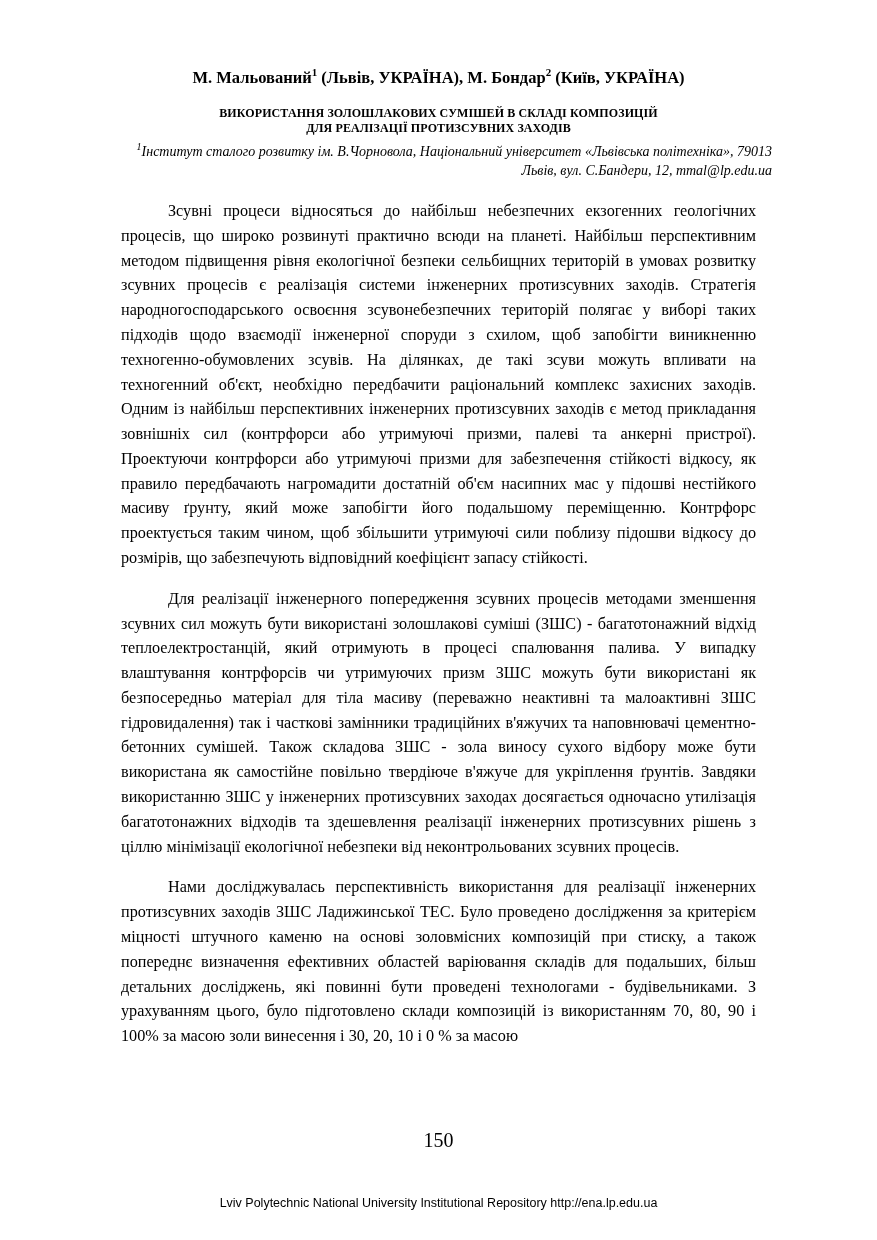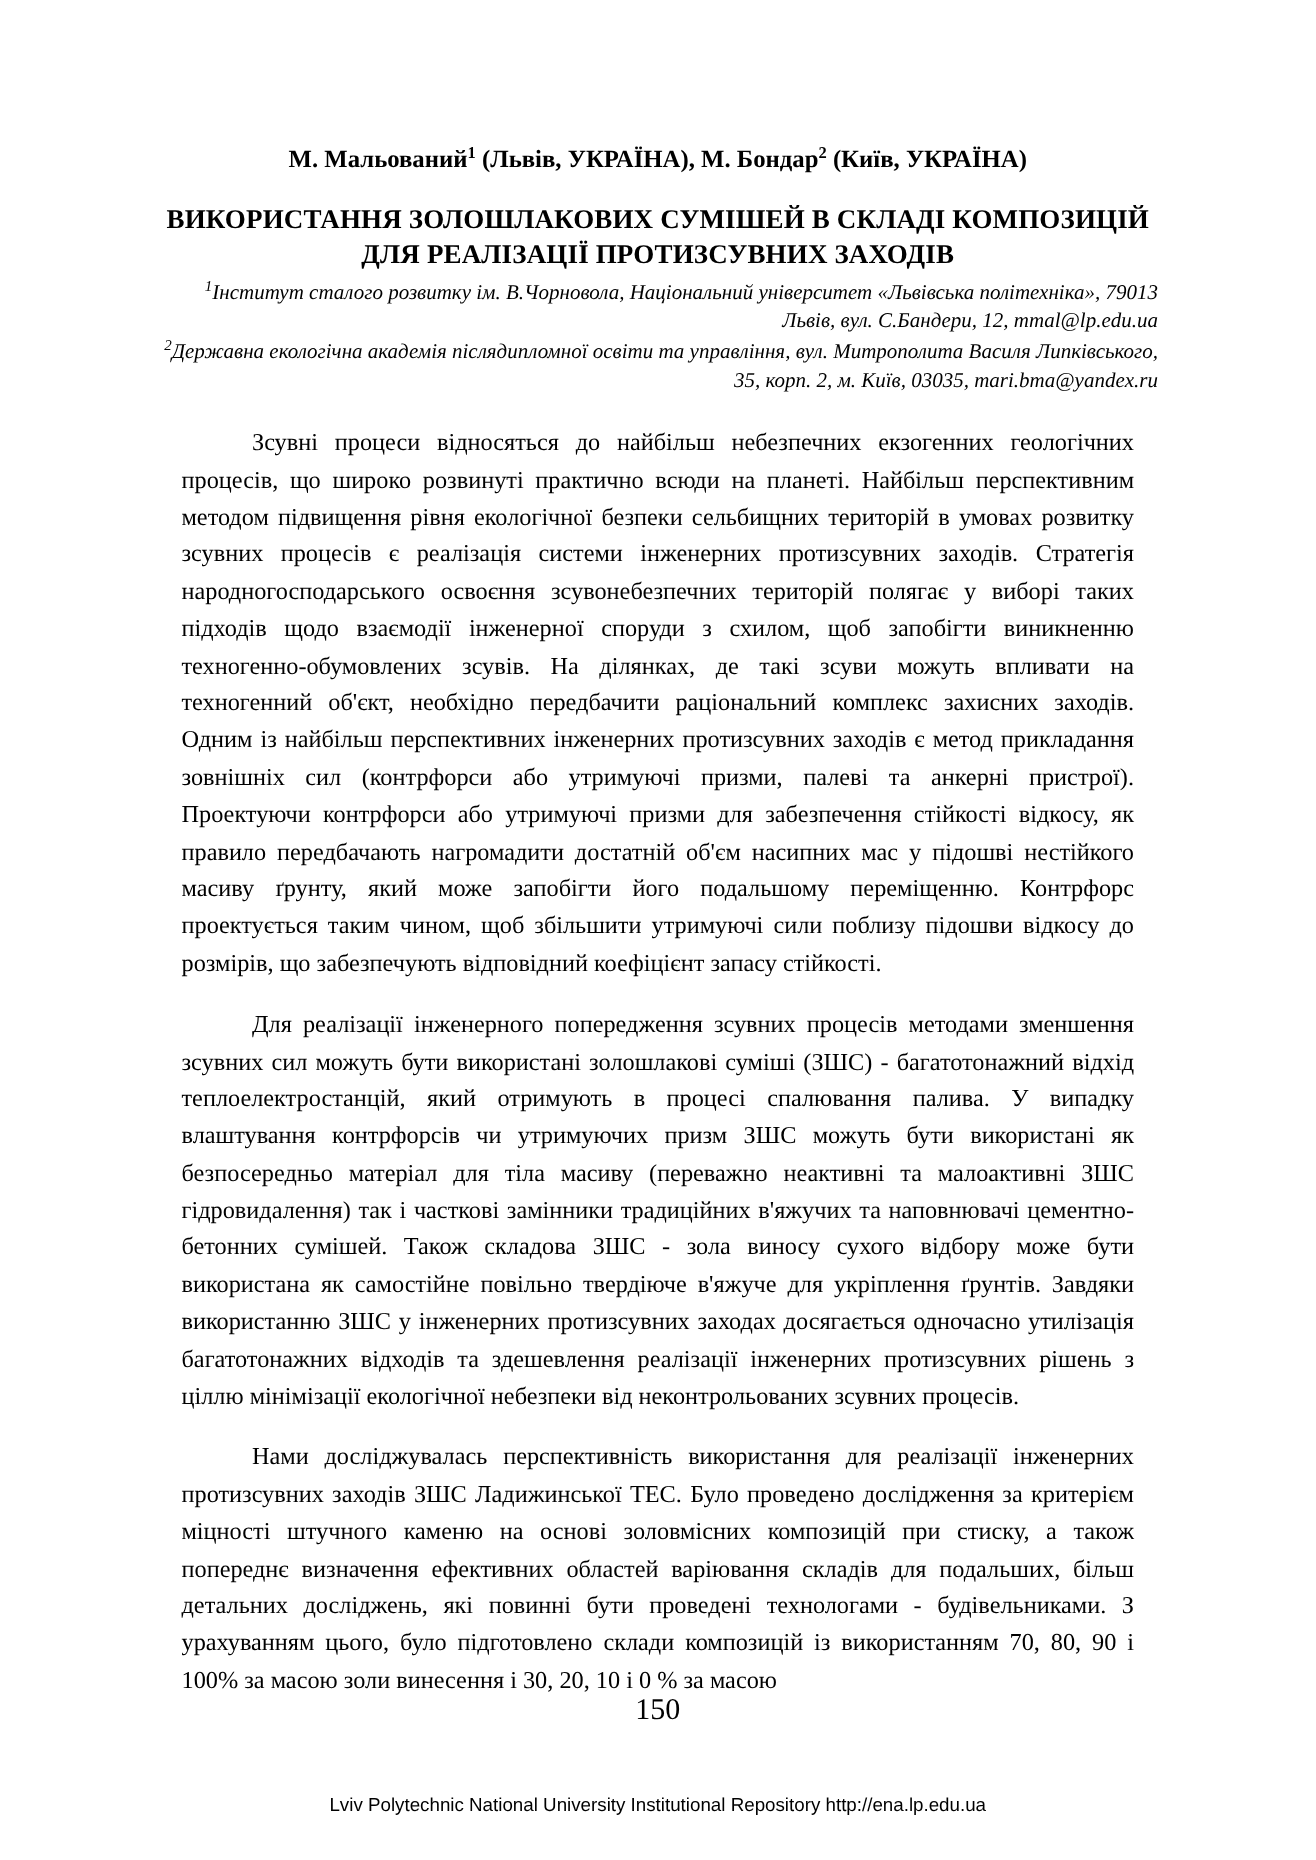--- a/index.html
+++ b/index.html
@@ -15,38 +15,38 @@
     position: relative;
     overflow: hidden;
   }
   .page {
     position: absolute;
     left: 0;
     top: 0;
     width: 877px;
     height: 1240px;
     box-sizing: border-box;
-    padding: 95px 105px 0 105px;
+    padding: 65px 105px 0 105px;
   }
   .authors {
     text-align: center;
     font-weight: bold;
     font-size: 16.5px;
     line-height: 1.35;
     margin: 0 0 17px 0;
   }
   .authors sup {
     font-size: 11px;
     vertical-align: super;
     font-weight: bold;
   }
   .title {
     text-align: center;
     font-weight: bold;
-    font-size: 18px;
+    font-size: 12px;
     line-height: 1.28;
     letter-spacing: 0.1px;
     margin: 0 0 3px 0;
   }
   .affiliation {
     text-align: right;
     font-style: italic;
     font-size: 14px;
     line-height: 1.32;
     margin: 0;
@@ -106,23 +106,20 @@
 
   <div class="title">
     <div>ВИКОРИСТАННЯ ЗОЛОШЛАКОВИХ СУМІШЕЙ В СКЛАДІ КОМПОЗИЦІЙ</div>
     <div>ДЛЯ РЕАЛІЗАЦІЇ ПРОТИЗСУВНИХ ЗАХОДІВ</div>
   </div>
 
   <div class="affiliation aff-block">
     <sup>1</sup><span>Інститут сталого розвитку ім. В.Чорновола, Національний університет «Львівська політехніка», 79013 Львів, вул. С.Бандери, 12,  mmal@lp.edu.ua</span>
   </div>
 
-  <div class="affiliation">
-    <sup>2</sup><span>Державна екологічна академія післядипломної освіти та управління, вул. Митрополита Василя Липківського, 35, корп. 2, м. Київ, 03035, mari.bma@yandex.ru</span>
-  </div>
 
   <div class="body-text">
     <p class="para">Зсувні процеси відносяться до найбільш небезпечних екзогенних геологічних процесів, що широко розвинуті практично всюди на планеті. Найбільш перспективним методом підвищення рівня екологічної безпеки сельбищних територій в умовах розвитку зсувних процесів є реалізація системи інженерних протизсувних заходів. Стратегія народногосподарського освоєння зсувонебезпечних територій полягає у виборі таких підходів щодо взаємодії інженерної споруди з схилом, щоб запобігти виникненню техногенно-обумовлених зсувів. На ділянках, де такі зсуви можуть впливати на техногенний об'єкт, необхідно передбачити раціональний комплекс захисних заходів. Одним із найбільш перспективних інженерних протизсувних заходів є метод прикладання зовнішніх сил (контрфорси або утримуючі призми, палеві та анкерні пристрої). Проектуючи контрфорси або утримуючі призми для забезпечення стійкості відкосу, як правило передбачають нагромадити достатній об'єм насипних мас у підошві нестійкого масиву ґрунту, який може запобігти його подальшому переміщенню. Контрфорс проектується таким чином, щоб збільшити утримуючі сили поблизу підошви відкосу до розмірів, що забезпечують відповідний коефіцієнт запасу стійкості.</p>
     <p class="para">Для реалізації інженерного попередження зсувних процесів методами зменшення зсувних сил можуть бути використані золошлакові суміші (ЗШС) - багатотонажний відхід теплоелектростанцій, який отримують в процесі спалювання палива. У випадку влаштування контрфорсів чи утримуючих призм ЗШС можуть бути використані як безпосередньо матеріал для тіла масиву (переважно неактивні та малоактивні ЗШС гідровидалення) так і часткові замінники традиційних в'яжучих та наповнювачі цементно-бетонних сумішей. Також складова ЗШС - зола виносу сухого відбору може бути використана як самостійне повільно твердіюче в'яжуче для укріплення ґрунтів. Завдяки використанню ЗШС у інженерних протизсувних заходах досягається одночасно утилізація багатотонажних відходів та здешевлення реалізації інженерних протизсувних рішень з ціллю мінімізації екологічної небезпеки від неконтрольованих зсувних процесів.</p>
     <p class="para"><span>Нами досліджувалась перспективність використання для реалізації  інженерних протизсувних заходів ЗШС Ладижинської ТЕС. Було проведено дослідження за критерієм міцності штучного каменю на основі золовмісних композицій при стиску, а також попереднє визначення ефективних областей варіювання складів для подальших, більш детальних досліджень, які повинні бути проведені технологами - будівельниками. З урахуванням цього, було підготовлено склади композицій із використанням 70, 80, 90 і 100% за масою золи винесення і 30, </span><b>20, 10 і 0</b><span> % за масою</span></p>
   </div>
 
   <div class="page-number">150</div>
   <div class="footer-repo">Lviv Polytechnic National University Institutional Repository http://ena.lp.edu.ua</div>
 

